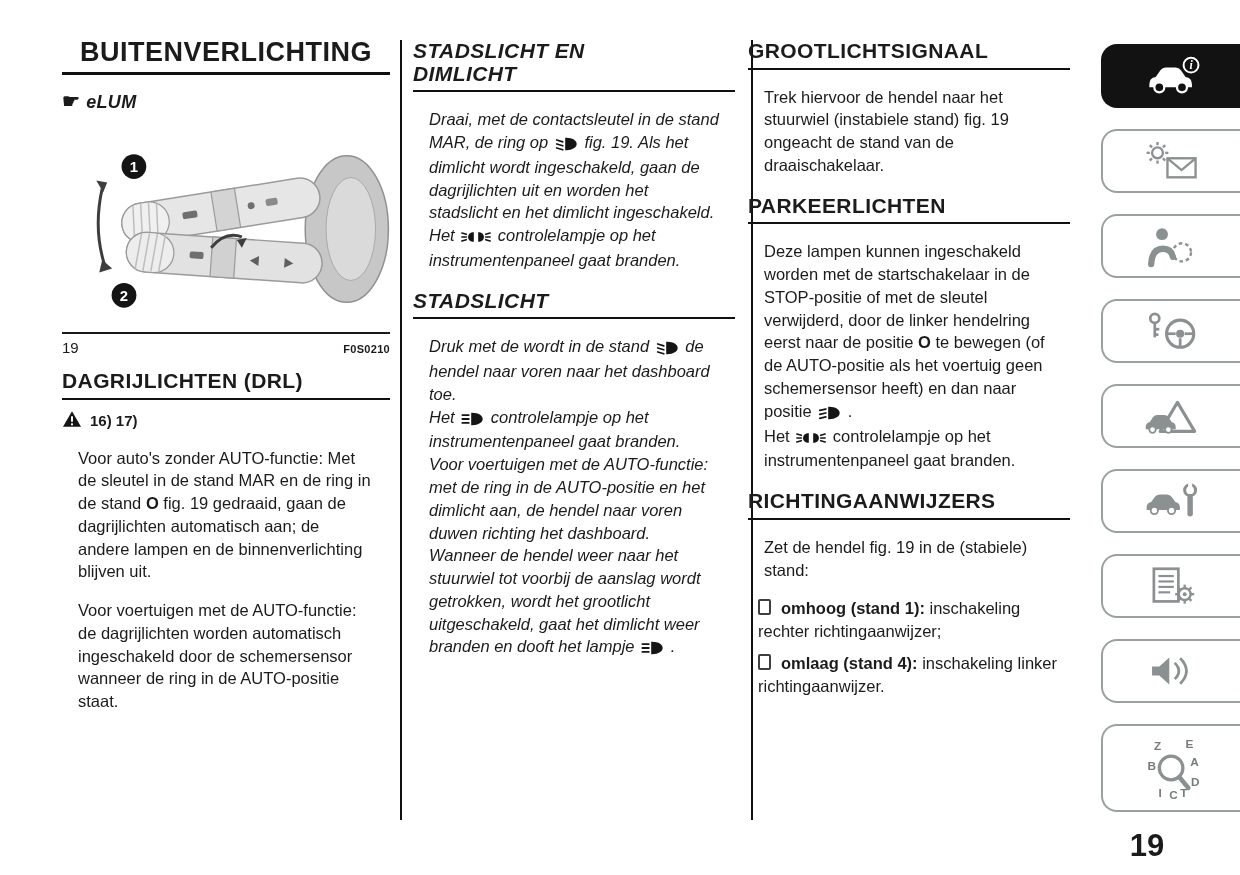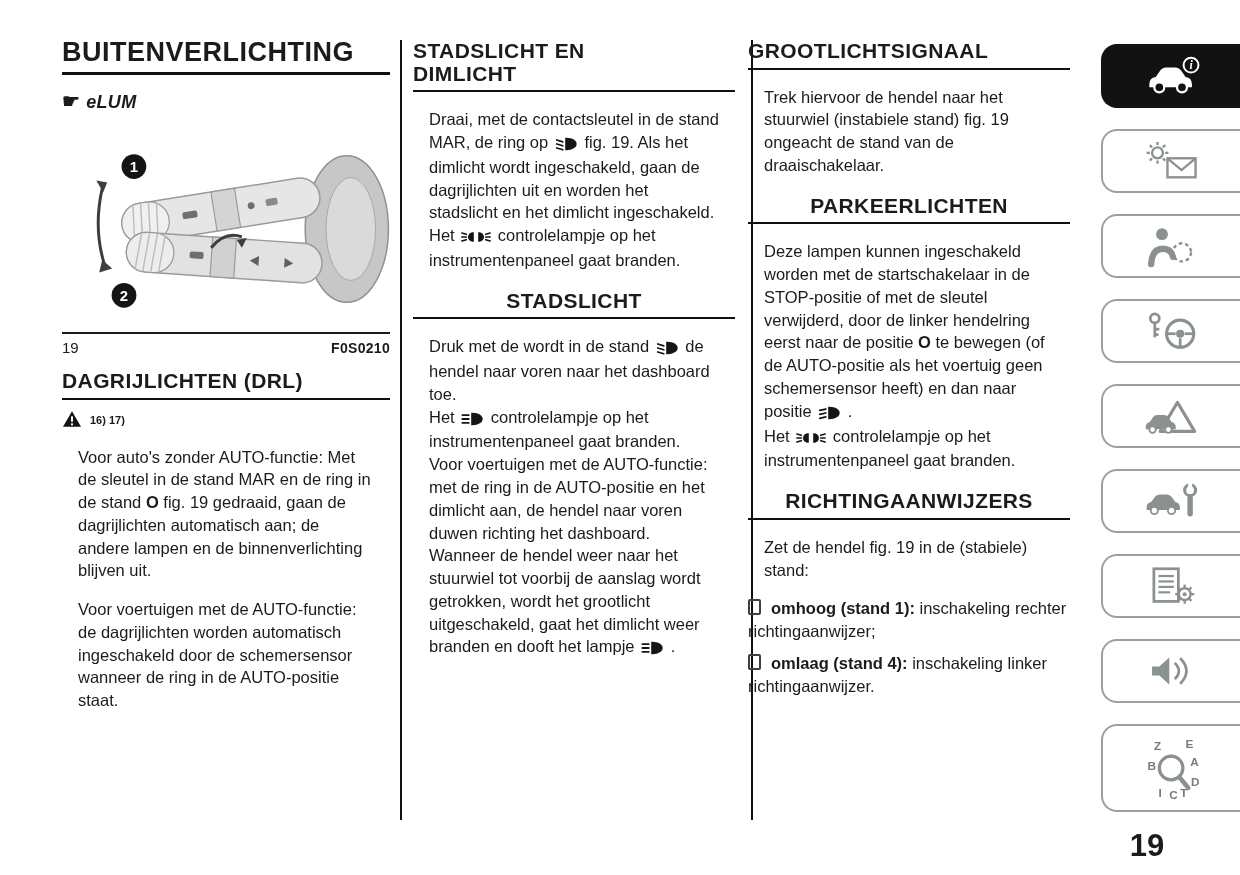--- a/index.html
+++ b/index.html
@@ -3,57 +3,57 @@
 <meta charset="utf-8">
 <style>
   html,body{margin:0;padding:0;background:#ffffff;}
   body{
     width:1240px;height:875px;position:relative;overflow:hidden;
     font-family:"Liberation Sans",sans-serif;color:#1b1b1b;
     -webkit-font-smoothing:antialiased;
   }
   .col{position:absolute;top:38px;}
   .col-left{left:62px;width:328px;}
-  .col-mid{left:413px;width:322px;}
+  .col-mid{left:413px;width:322px;font-style:italic;}
   .col-right{left:748px;width:322px;}
   .vdivider{position:absolute;top:40px;height:780px;width:2px;background:#101010;}
   .vd1{left:400px;} .vd2{left:751px;}
 
   .page-title{
     font-size:27px;font-weight:800;letter-spacing:.5px;
-    border-bottom:3px solid #101010;padding-bottom:6px;line-height:1.05;
+    border-bottom:3px solid #101010;padding-bottom:6px;line-height:1.05;text-align:center;
   }
   .sec-h{
     font-size:21px;font-weight:800;letter-spacing:.4px;line-height:1.08;
     border-bottom:2.5px solid #101010;padding-bottom:5px;margin:0 0 10px 0;
   }
   .sec-h .txt{display:block;}
   .sec-h.narrow .txt{max-width:240px;}
-  .mt18{margin-top:18px;text-align:center;} .mt14{margin-top:14px;}
+  .mt18{margin-top:18px;} .mt14{margin-top:14px;}
 
   .body-text{font-size:16.5px;line-height:1.38;margin:16px;}
   .body-text + .body-text{margin-top:0;}
   .b{font-weight:bold;}
   .inline-icon{display:inline-block;vertical-align:-2px;margin:0 2px;}
   .inline-icon svg{vertical-align:-2px;}
 
   .elum-row{margin-top:16px;display:flex;align-items:center;gap:6px;
     font-weight:bold;font-style:italic;font-size:18px;letter-spacing:.3px;}
   .warning-row{display:flex;align-items:center;gap:8px;margin:10px 0 8px 0;
-    font-weight:bold;font-size:11px;}
+    font-weight:bold;font-size:15px;}
 
   .figure{margin-top:14px;}
   .figure-img{display:block;}
   .figure-rule{height:1.5px;background:#1a1a1a;margin-top:2px;}
   .figure-caption{display:flex;justify-content:space-between;align-items:baseline;
     margin-top:5px;margin-bottom:4px;}
   .fig-num{font-size:15px;}
-  .fig-code{font-size:14px;font-weight:bold;letter-spacing:.3px;}
-
-  .bullet-row{font-size:16.5px;line-height:1.38;margin:9px 0 0 0;}
+  .fig-code{font-size:11px;font-weight:bold;letter-spacing:.3px;}
+
+  .bullet-row{font-size:16.5px;line-height:1.38;margin:9px 0 0 10px;}
   .bullet-square{display:inline-block;width:9px;height:12px;border:2.2px solid #3c4042;
     border-radius:2px;margin-right:10px;vertical-align:-1px;}
 
   .sidebar{position:absolute;top:44px;right:0;width:139px;}
   .tab{
     height:64px;margin-bottom:21px;background:#fff;
     border:2px solid #9aa0a0;border-right:none;border-radius:16px 0 0 16px;
     display:flex;align-items:center;justify-content:center;box-sizing:border-box;
   }
   .tab.active{background:#121212;border-color:#121212;}

